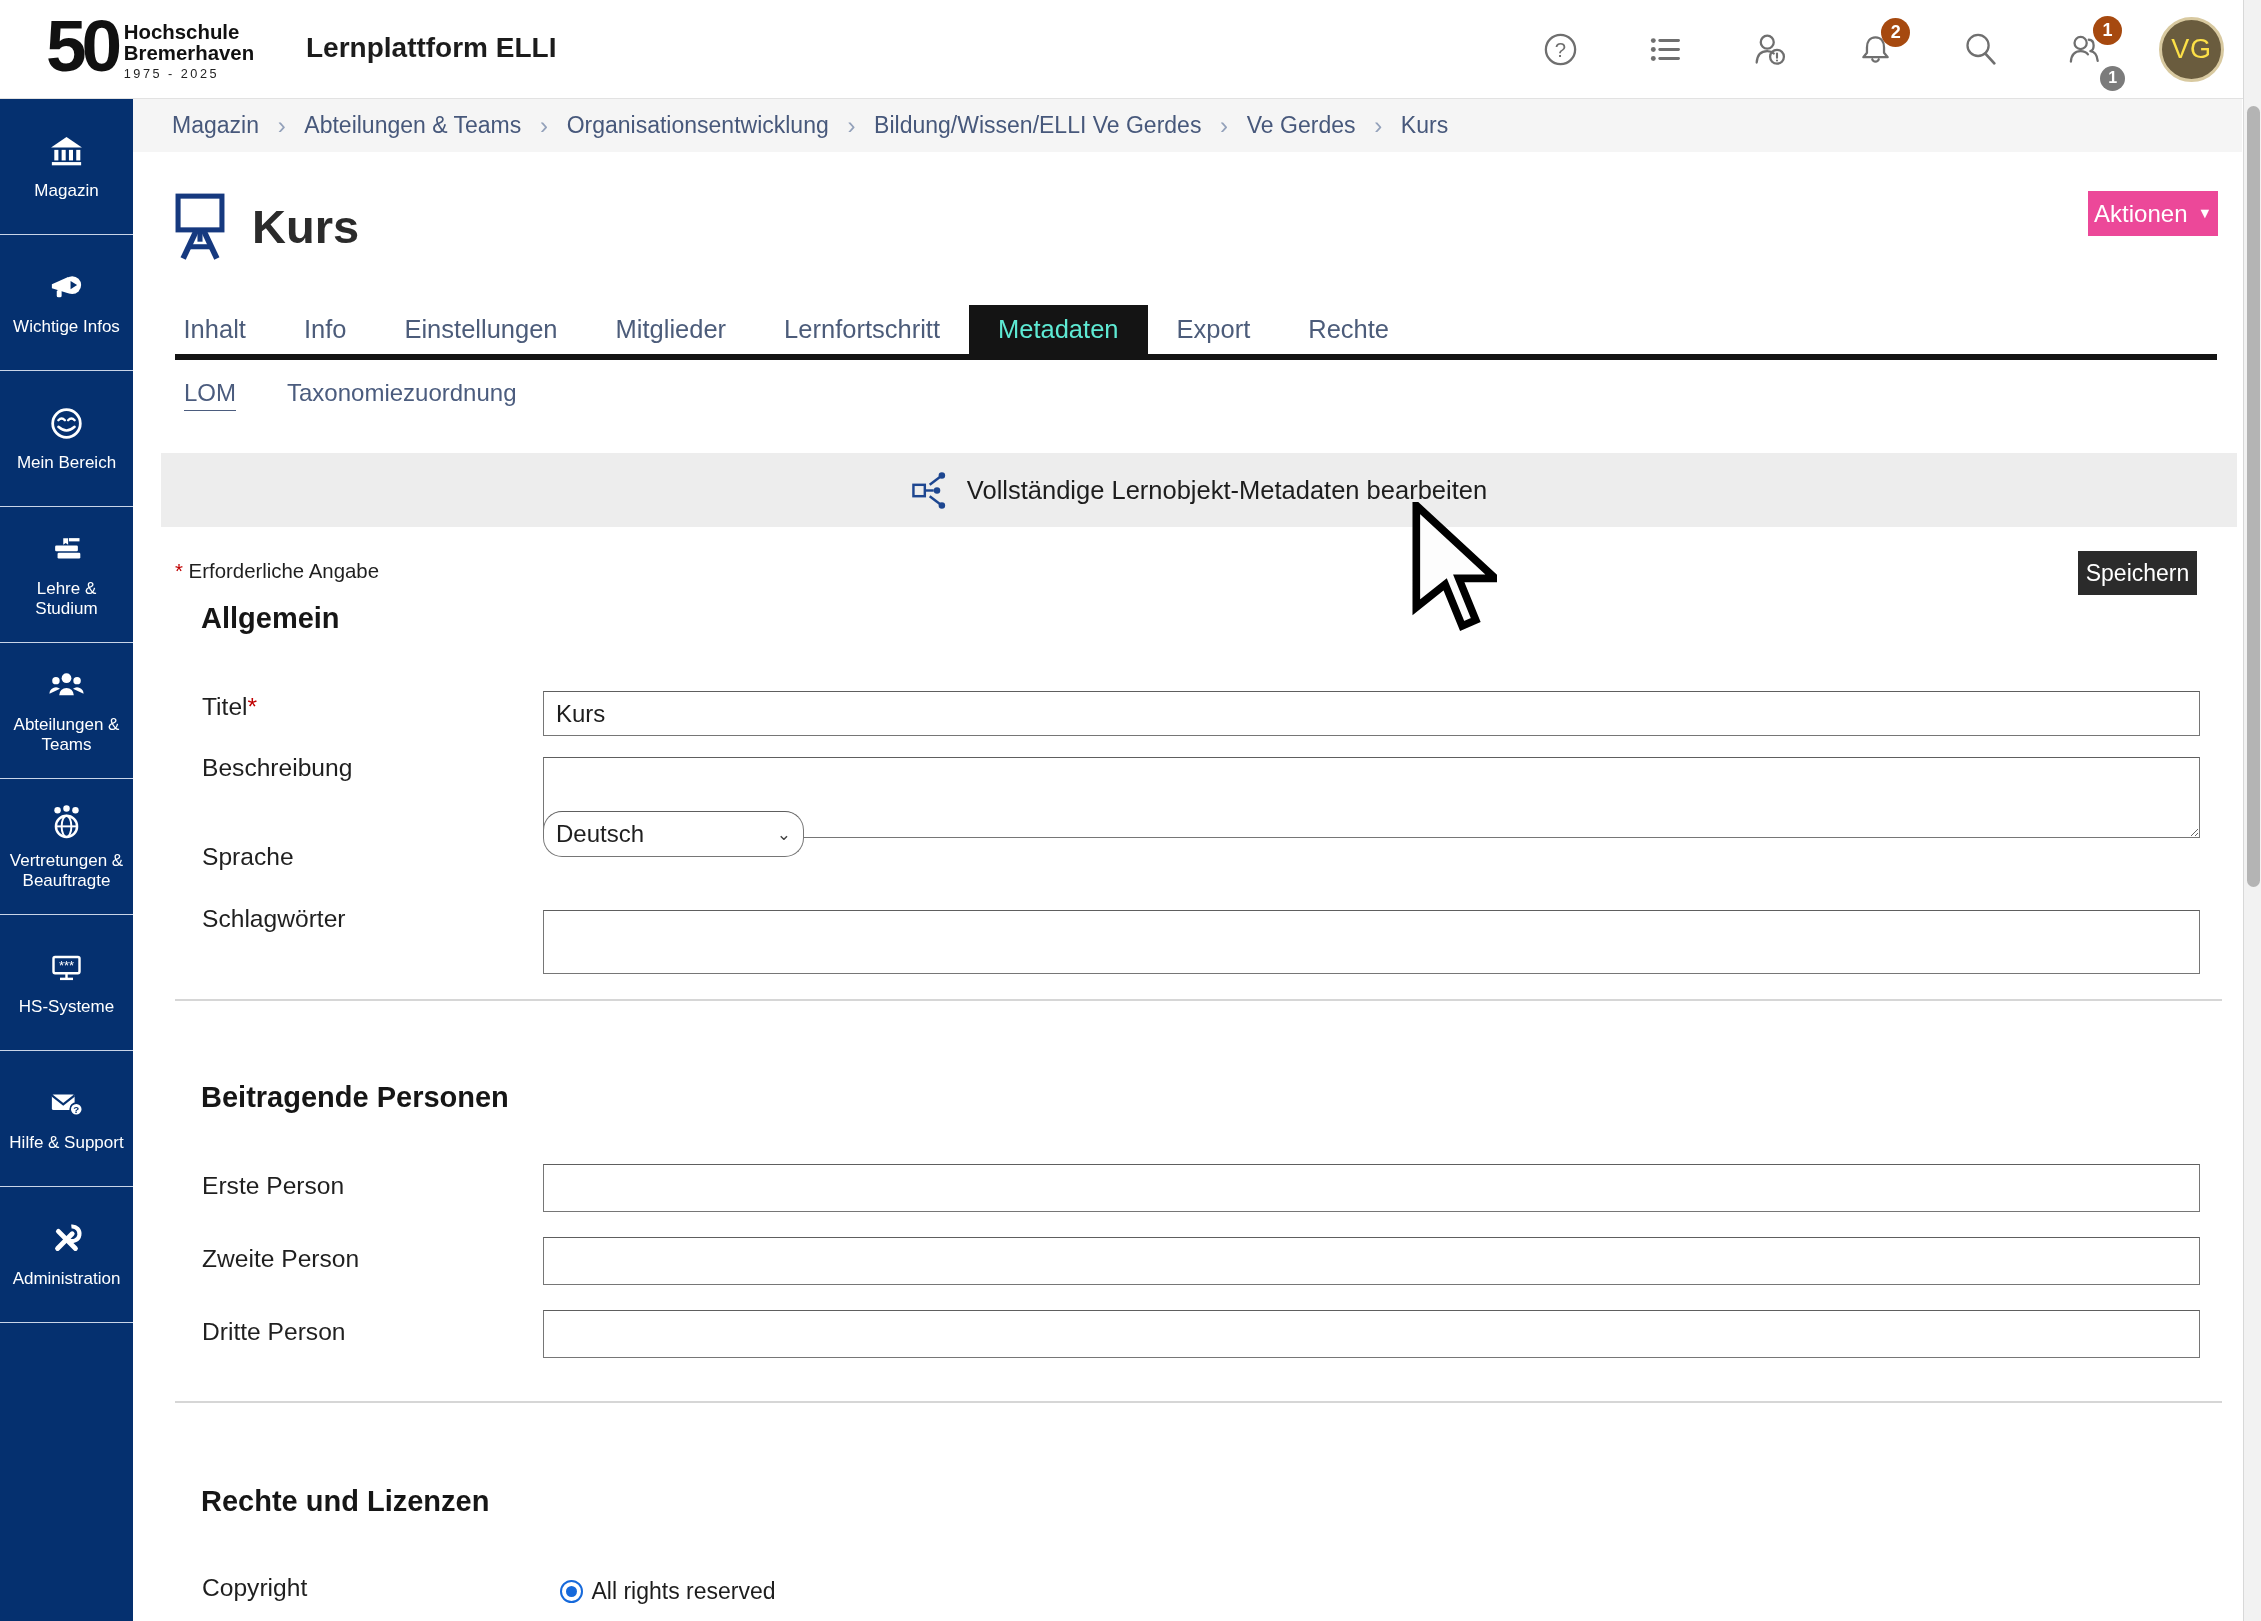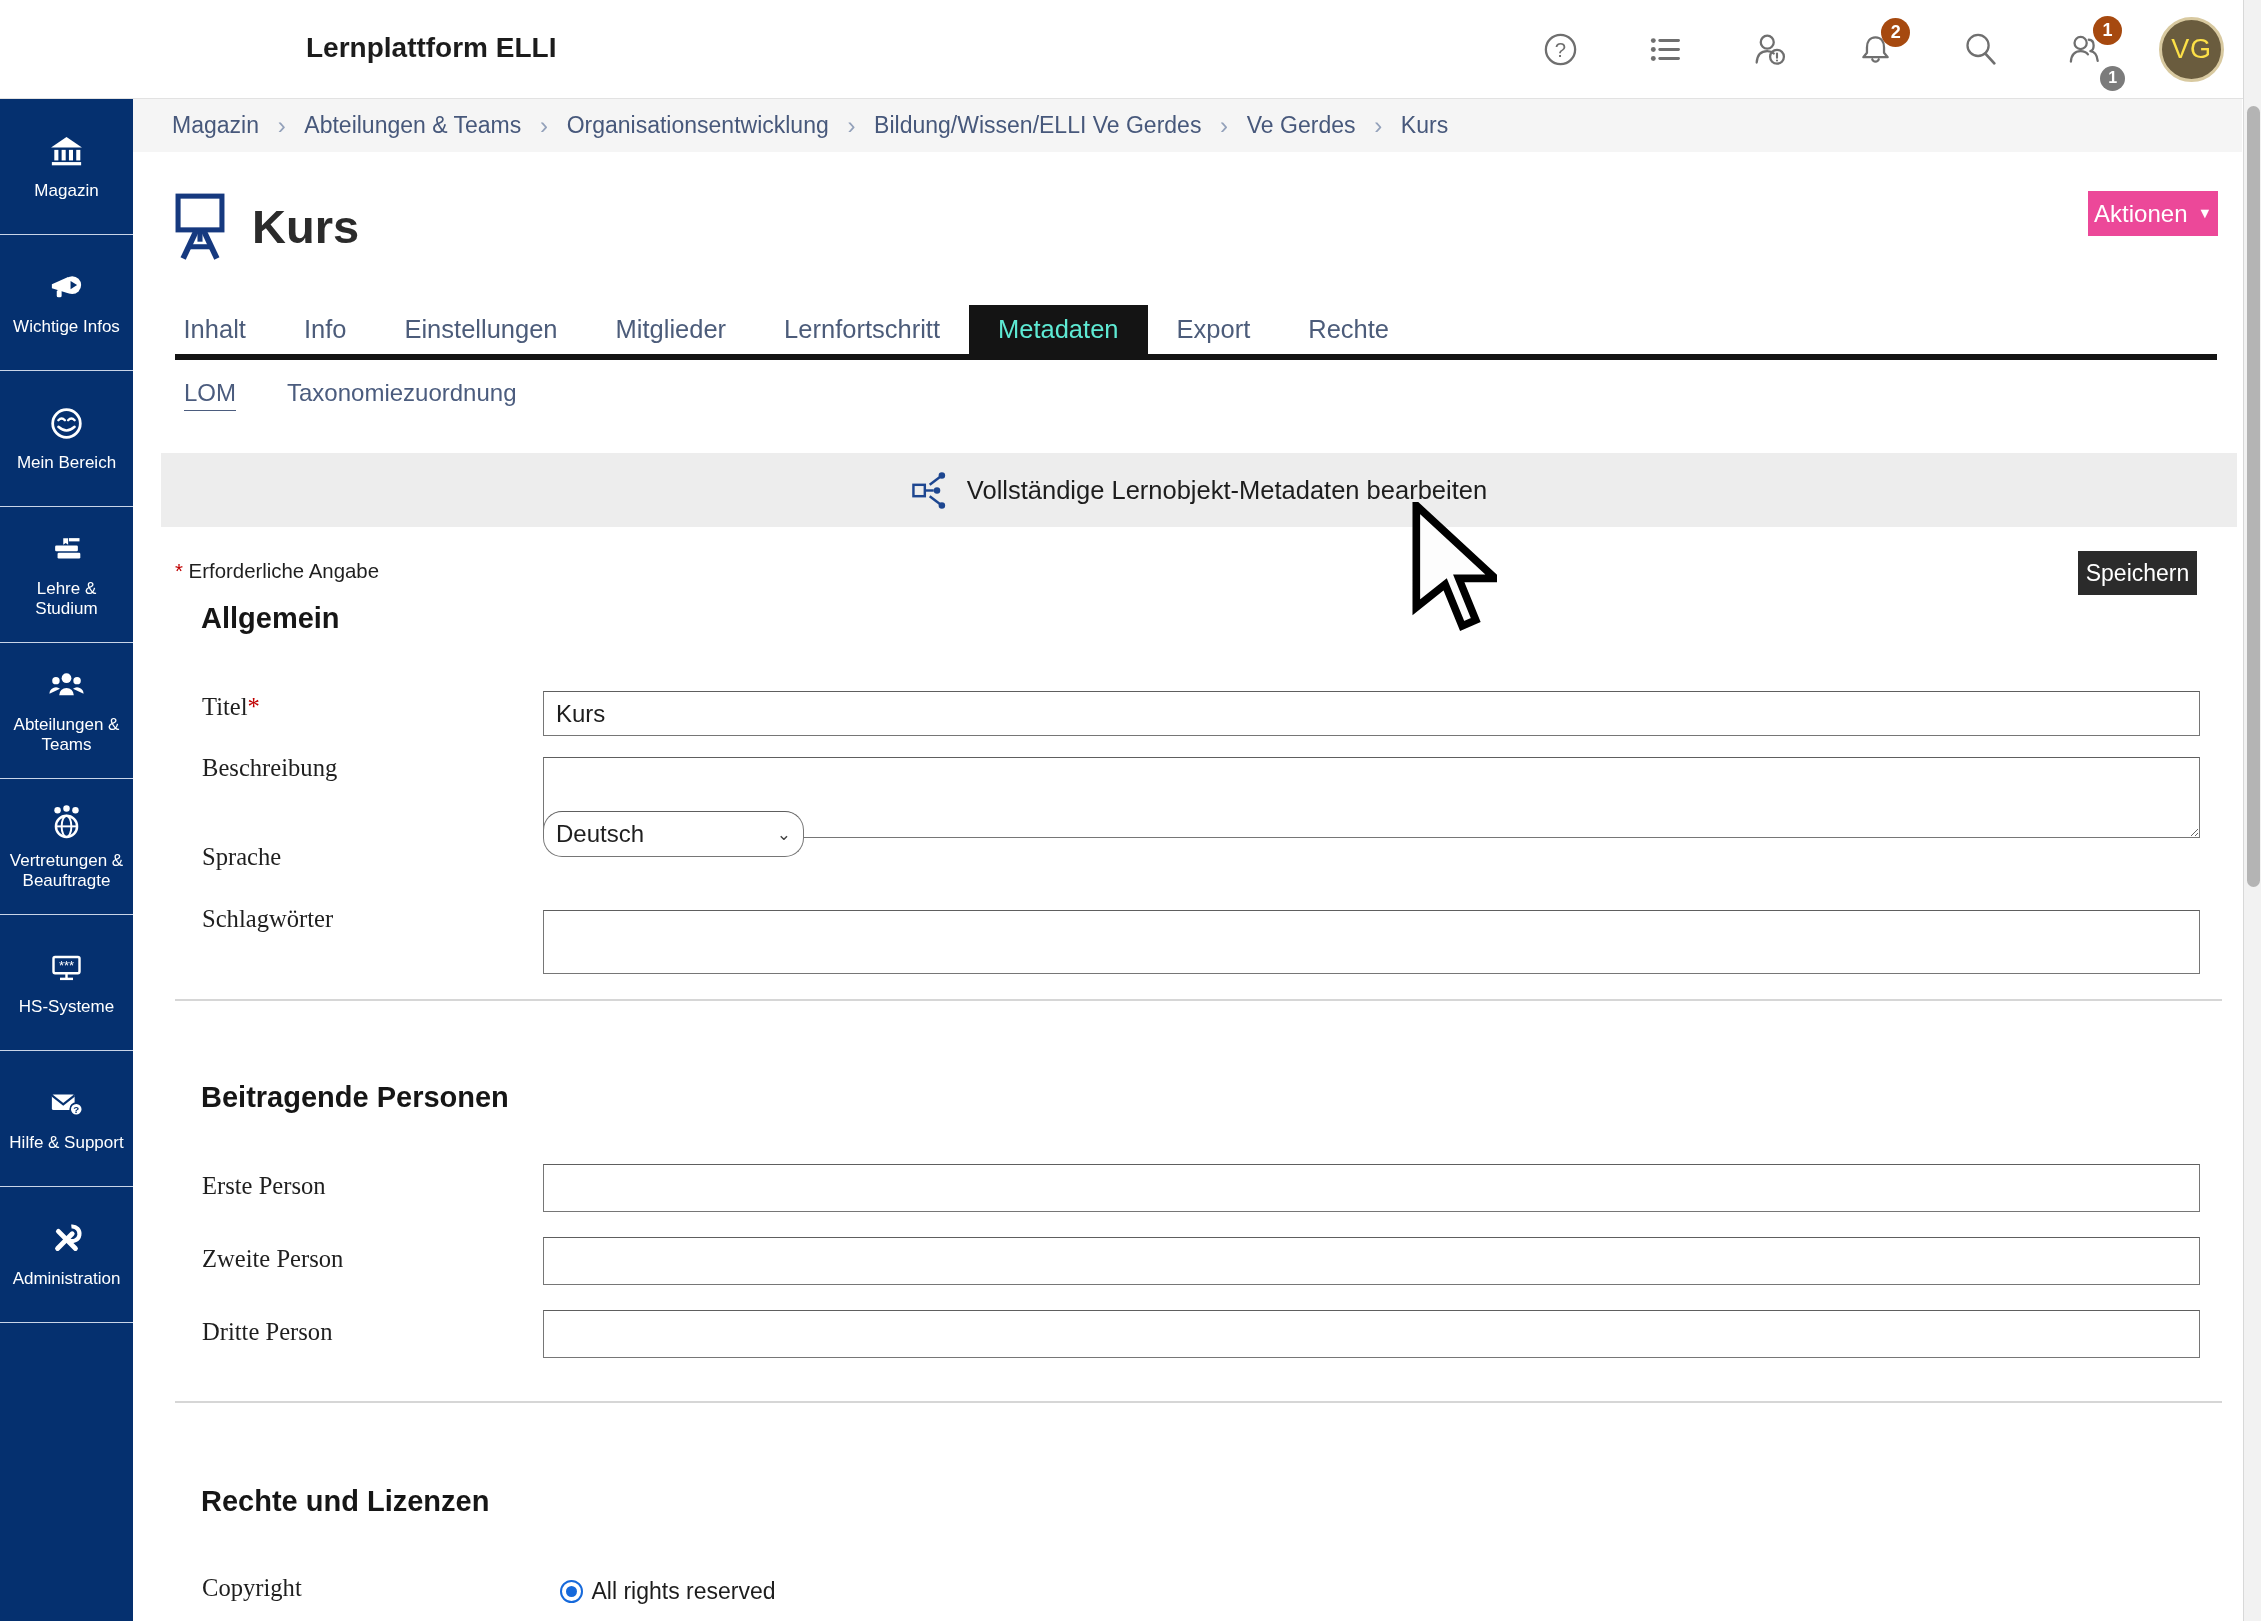--- a/index.html
+++ b/index.html
@@ -66,21 +66,21 @@
   .banner { position:absolute; left:28px; top:354px; width:2076px; height:74px; background:#ededed;
             display:flex; align-items:center; justify-content:center; gap:17px; cursor:pointer; }
   .banner-label { font-size:25.5px; color:#1d1d1d; }
 
   .req-note { position:absolute; left:42px; top:461px; font-size:20.4px; color:#1f1f1f; }
   .req-star { color:#c00000; }
   .save-btn { position:absolute; left:1945px; top:452px; width:119px; height:44px; background:#2b2b2b;
               color:#fff; font-size:23px; display:flex; align-items:center; justify-content:center; cursor:pointer; }
 
   .sec-h { position:absolute; font-size:29px; font-weight:700; color:#161616; }
-  .f-label { position:absolute; font-size:24.6px; color:#1f1f1f;font-family:Liberation Serif, serif; }
+  .f-label { position:absolute; font-size:24.6px; color:#1f1f1f; }
   .f-label .req-star { font-size:24.6px; }
 
   .t-input { position:absolute; left:410px; width:1657px; border:1.7px solid #767676; border-top-color:#5e5e5e;
              background:#fff; font-size:24px; font-family:"Liberation Sans",sans-serif; padding:0 12px; color:#1d1d1d; }
   textarea.t-input { padding-top:6.8px; resize:both; }
   .f-select { position:absolute; left:410px; width:261px; height:46px; border:1.7px solid #767676; border-top-color:#5e5e5e;
               background:#fff; font-size:24px; padding:0 12px; display:flex; align-items:center; cursor:pointer; }
   .f-select .chev { margin-left:auto; font-size:17px; color:#444; }
 
   .divider { position:absolute; left:42px; width:2047px; height:1.7px; background:#d6d6d6; }
@@ -96,20 +96,28 @@
                border-left:0.8px solid #d8d8d8; z-index:9; }
   .scroll-thumb { position:absolute; left:2.5px; top:106px; width:13.6px; height:781px; background:#b4b4b4; border-radius:7.6px; }
 
   
   .cursor { position:absolute; left:1412px; top:502px; z-index:20; pointer-events:none; }
 </style>
 </head>
 <body>
 
 <div class="header">
+  <div class="logo">
+    <div class="logo-50">50</div>
+    <div class="logo-txt">
+      <div class="logo-l1">Hochschule</div>
+      <div class="logo-l2">Bremerhaven</div>
+      <div class="logo-years">1975 - 2025</div>
+    </div>
+  </div>
   <div class="app-title">Lernplattform ELLI</div>
 
   <div class="hicons">
     <div class="hicon">
       <svg viewBox="0 0 48 48">
           <circle cx="24" cy="24" r="18"></circle>
           <text x="24" y="33" text-anchor="middle" font-size="25" fill="#6f6f6f" stroke="none" font-family="Liberation Sans">?</text>
         </svg>
     </div>
     <div class="hicon">

